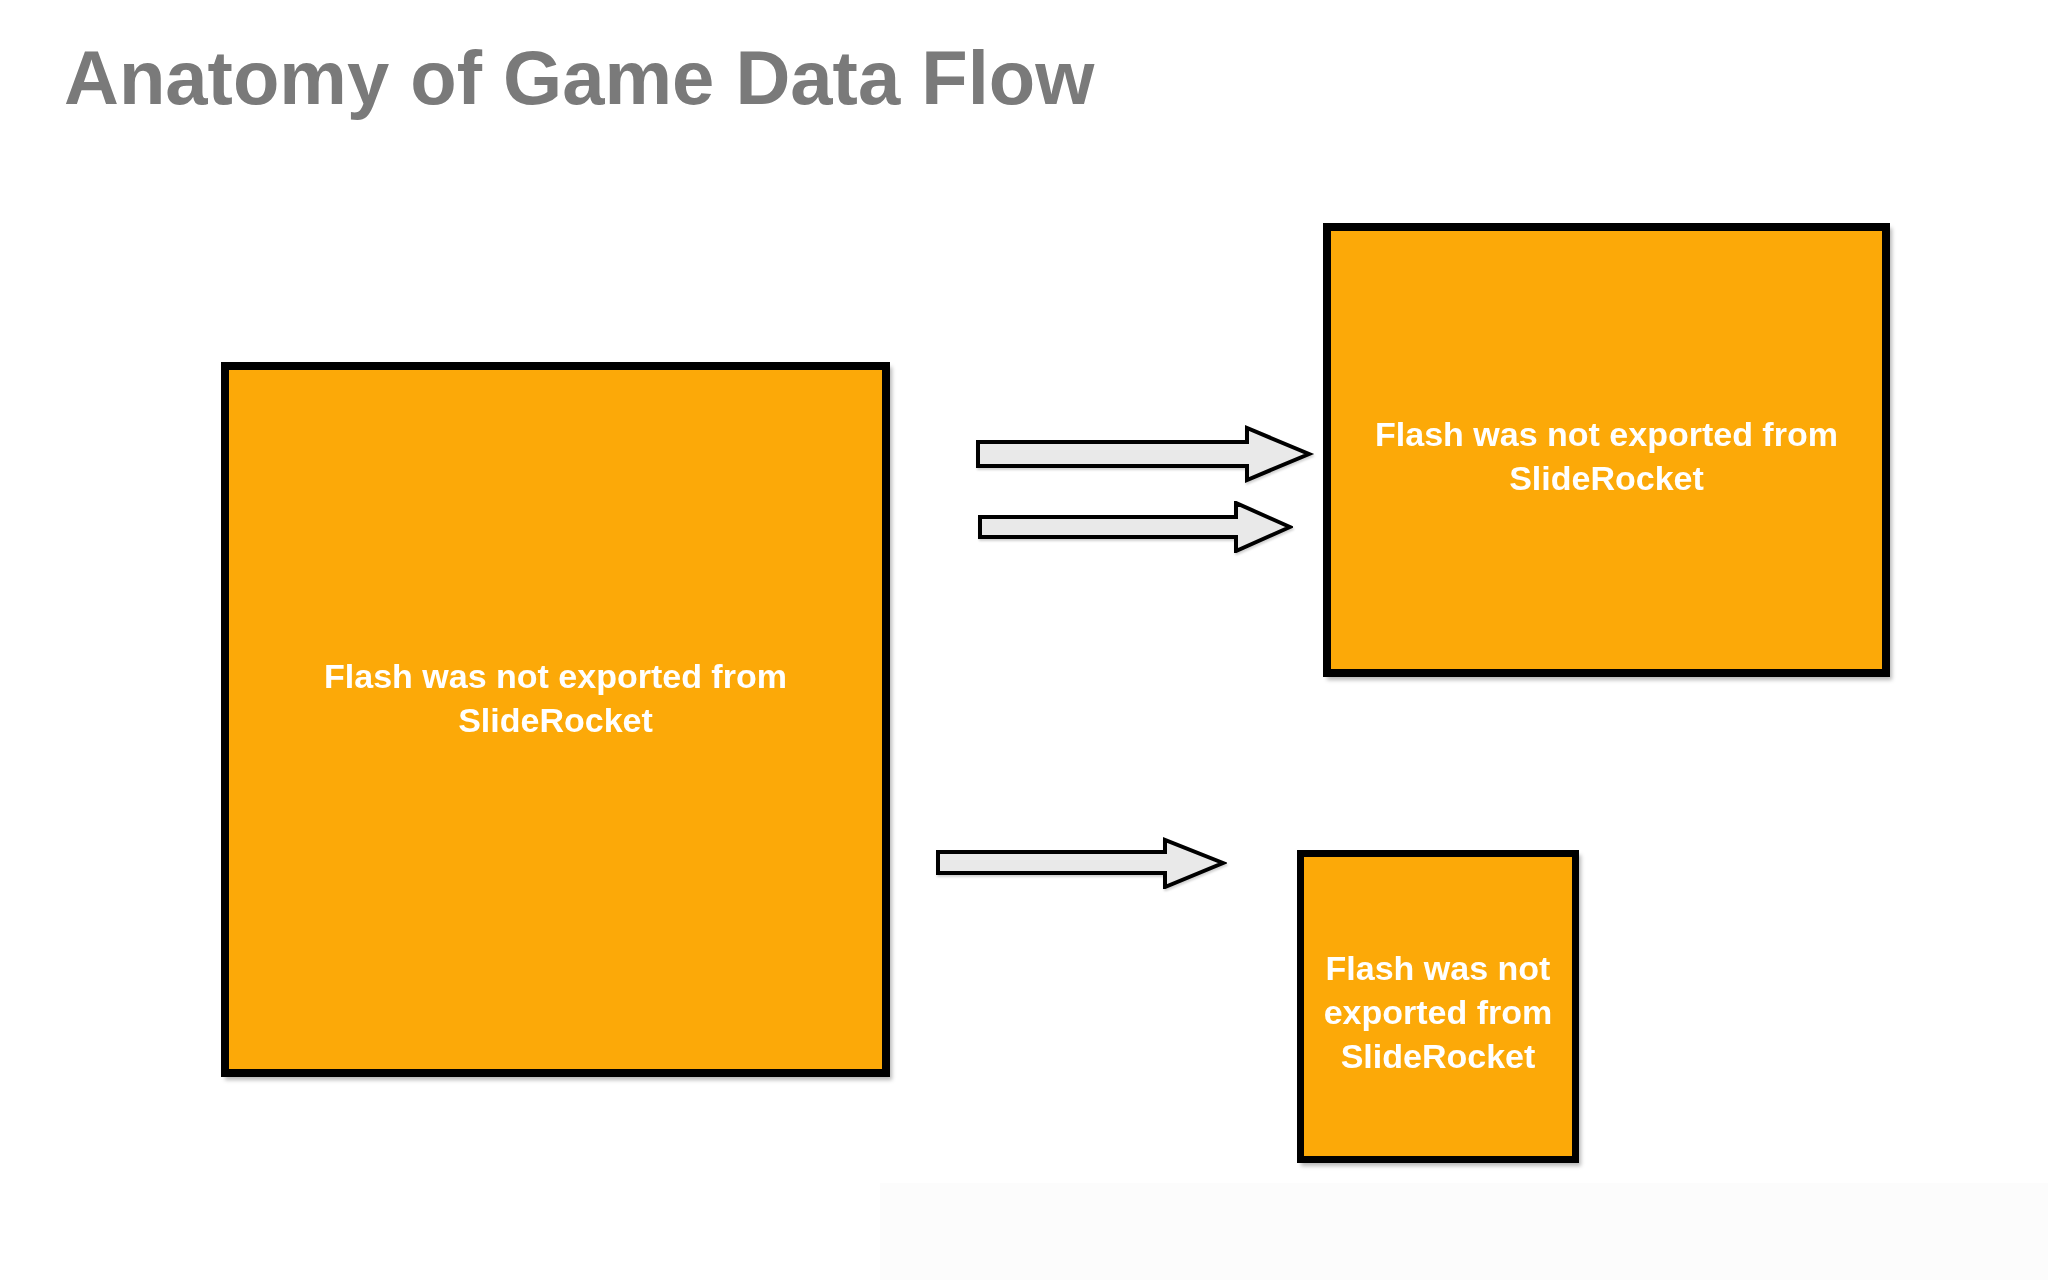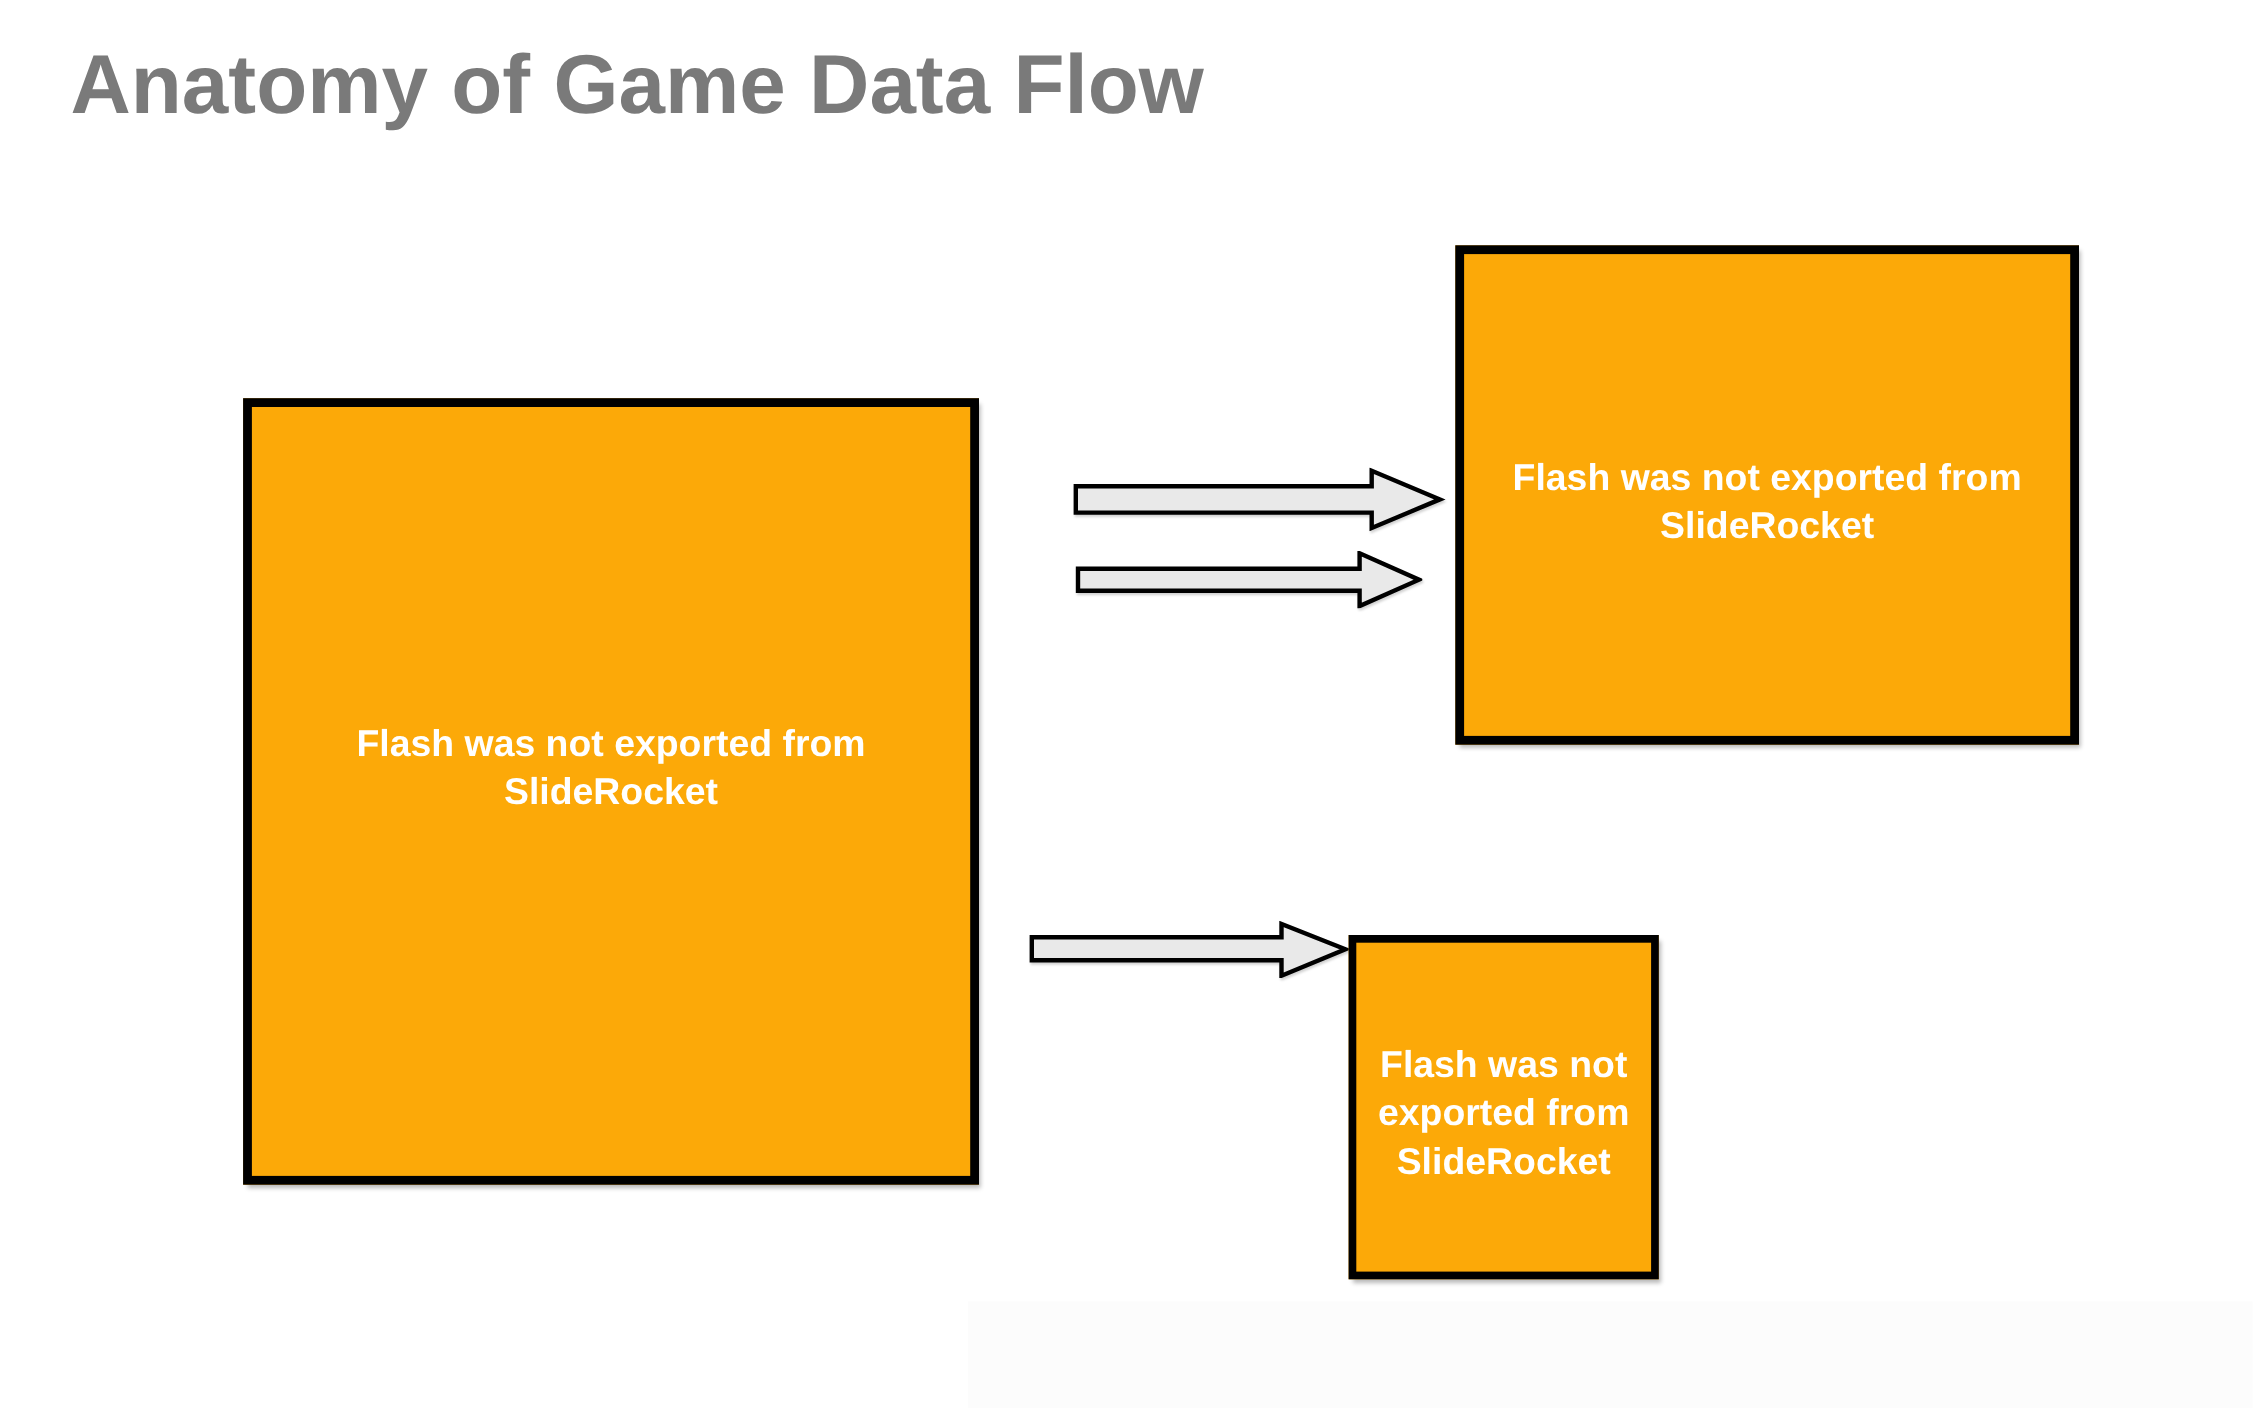--- a/index.html
+++ b/index.html
@@ -62,21 +62,21 @@
   }
 
   .box-target-primary {
     left: 1323px;
     top: 223px;
     width: 567px;
     height: 454px;
   }
 
   .box-target-secondary {
-    left: 1226px;
+    left: 1297px;
     top: 850px;
     width: 282px;
     height: 313px;
     border-width: 7px;
   }
 
   
   .arrow {
     position: absolute;
     filter: drop-shadow(1px 2px 1px rgba(0,0,0,0.18));

